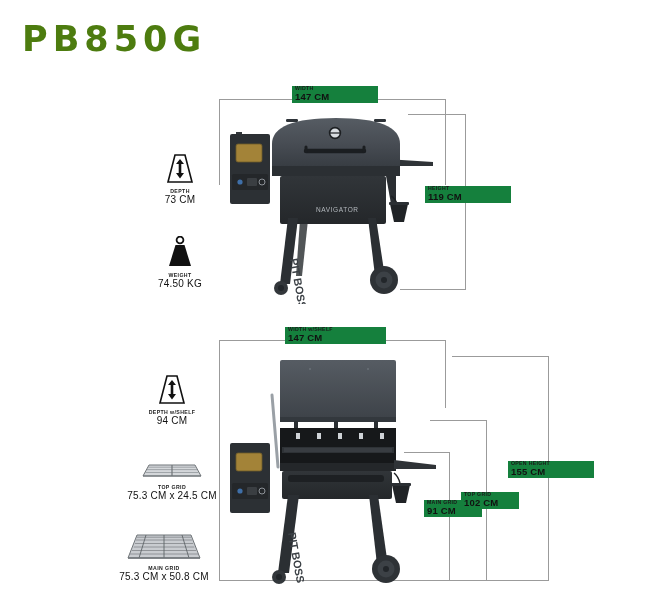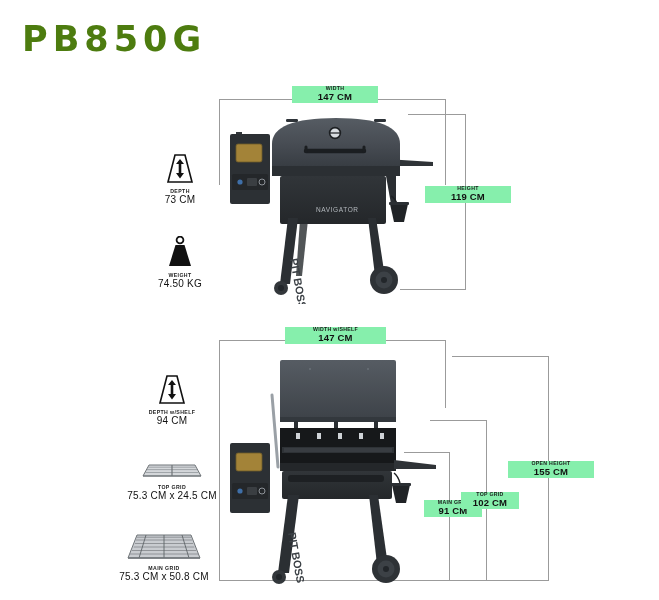--- a/index.html
+++ b/index.html
@@ -65,22 +65,22 @@
     height: 1px;
     background: #9b9b9b;
   }
   .dim-v {
     position: absolute;
     width: 1px;
     background: #9b9b9b;
   }
   .dim-label {
     position: absolute;
-    text-align: center;
-    background: #86efac;
+    text-align: left;
+    background: #15803d;
     padding: 0 3px;
     white-space: nowrap;
   }
   .dim-cap {
     font-size: 5.2px;
     font-weight: bold;
     letter-spacing: 0.3px;
     color: #1a1a1a;
     line-height: 1.1;
   }

